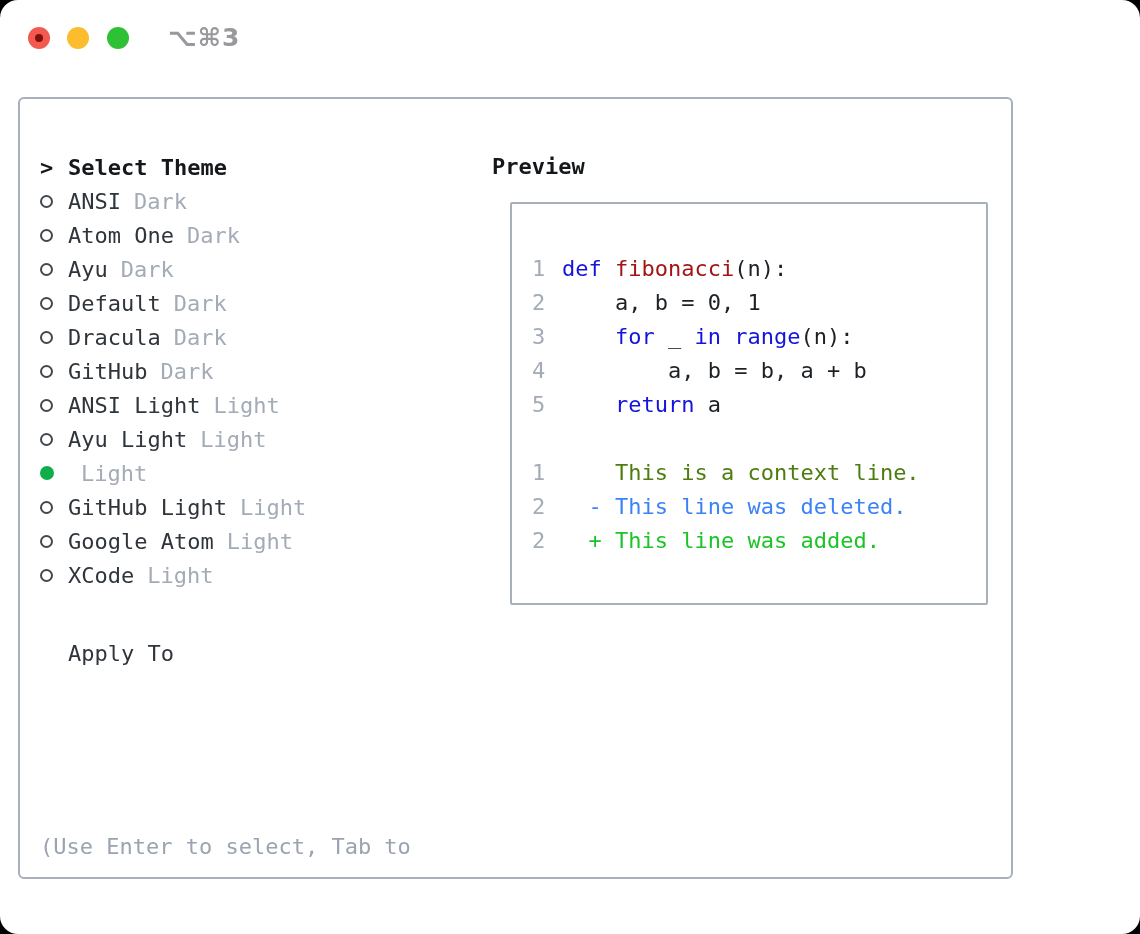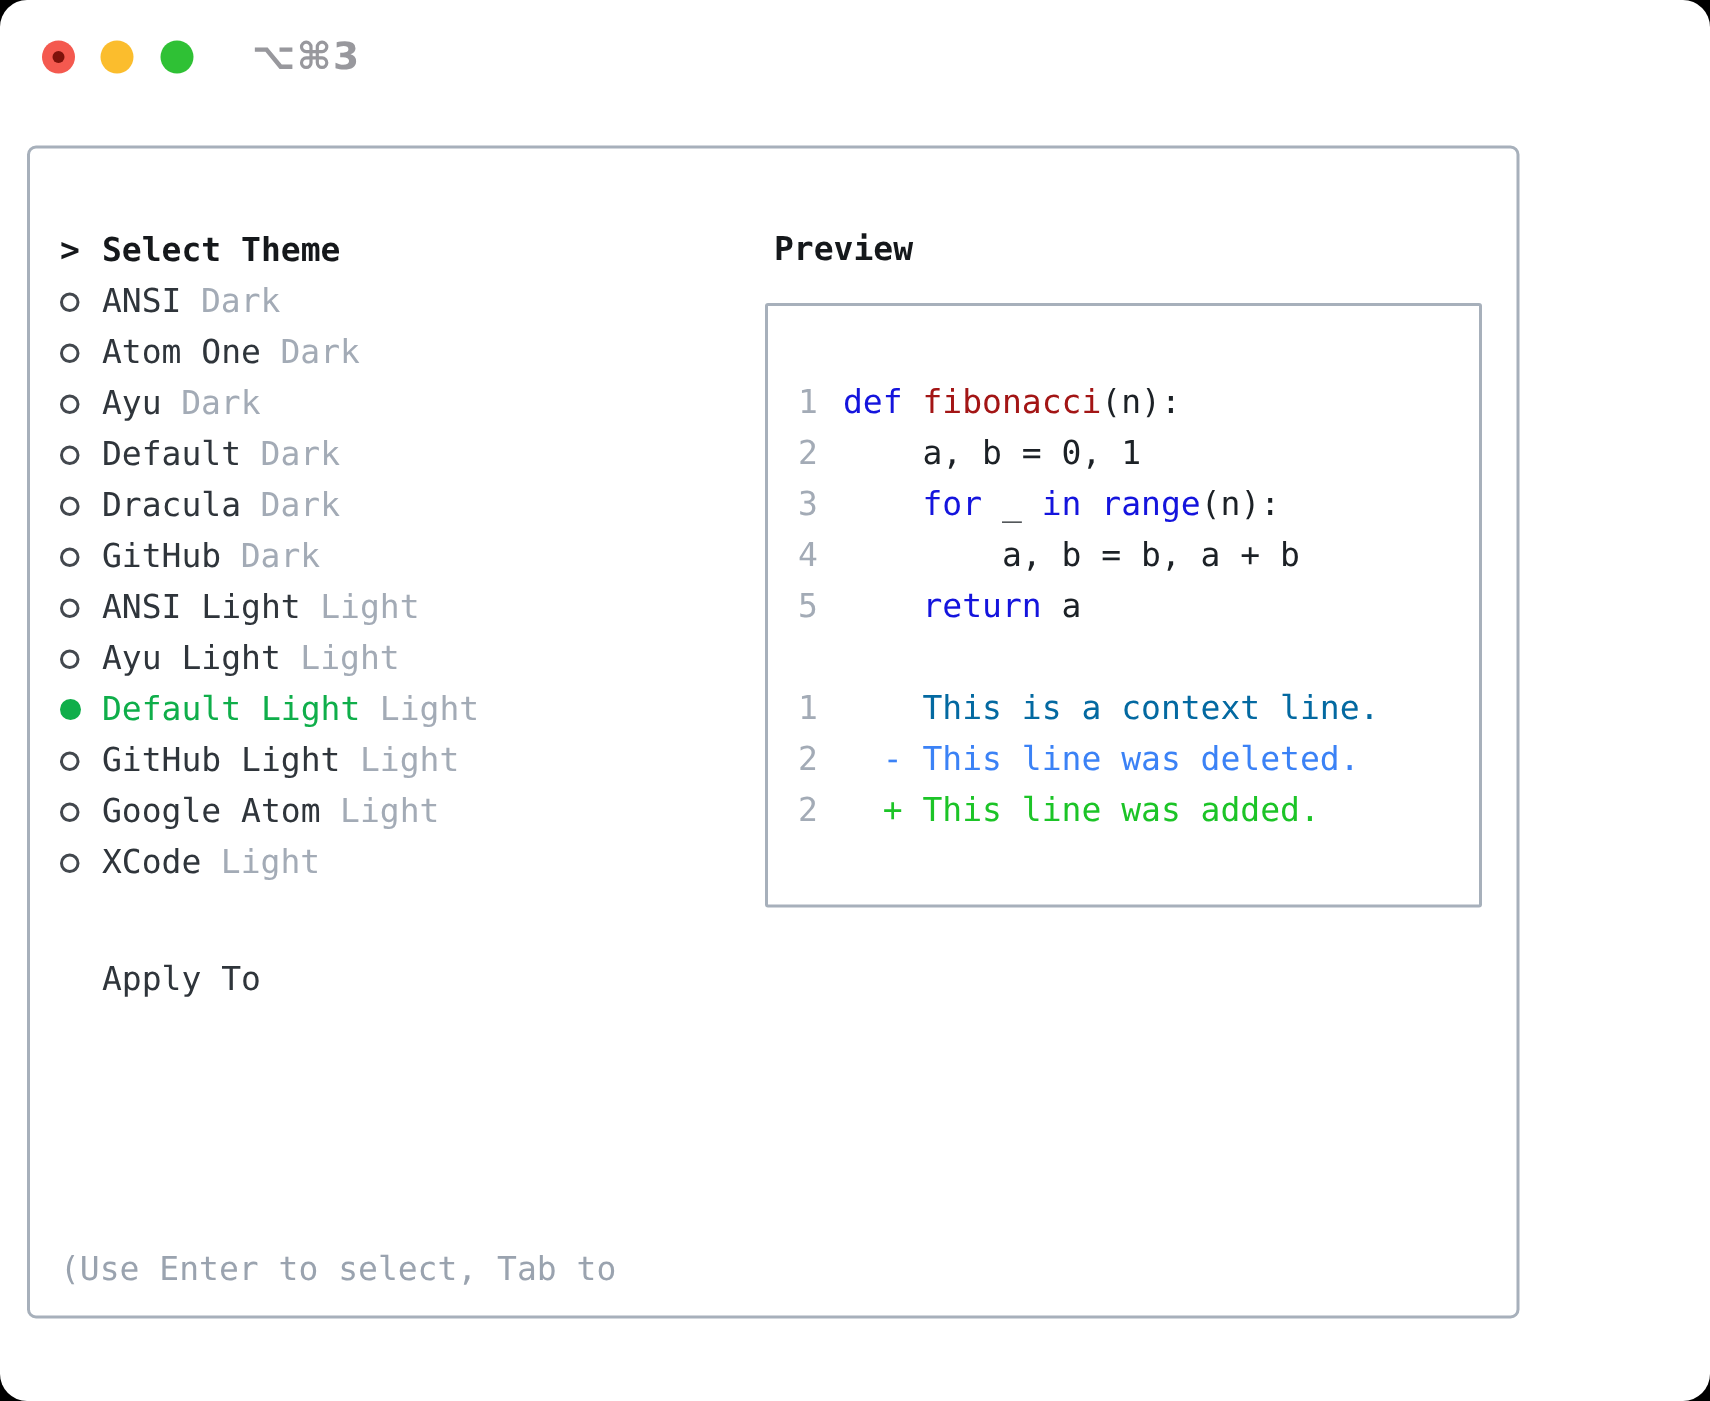--- a/index.html
+++ b/index.html
@@ -32,34 +32,34 @@
   .radio { width:13px; height:13px; border:2px solid #43484e; border-radius:50%; }
   .radio.sel { width:14px; height:14px; border:none; background:#0fae4a; }
   .t-name { white-space:pre; }
   .t-variant { margin-left:13px; color:#a3abb6; white-space:pre; }
   .row.selected .t-name { color:#0fae4a; }
   .opt-label { white-space:pre; }
   .opt.selected .opt-label { color:#0fae4a; }
   .theme-block { position:absolute; left:20px; top:51px; }
   .apply-block { position:absolute; left:20px; top:537px; }
   .hint-block  { position:absolute; left:20px; top:663px; font-size:22px; line-height:34px; color:#9aa3af; white-space:pre; }
-  .preview-label { position:absolute; left:496px; top:51px; height:34px; line-height:34px; font-size:22px; }
+  .preview-label { position:absolute; left:472px; top:51px; height:34px; line-height:34px; font-size:22px; }
   .preview-box {
     position:absolute; left:490px; top:103px; width:478px; height:403px;
     border:2px solid #a7b0bb; border-radius:2px; background:#fff;
     padding:48px 0 0 20px;
   }
   .code-line { display:flex; height:34px; line-height:34px; font-size:22px; }
   .ln { width:30px; flex:0 0 30px; color:#a3abb6; white-space:pre; }
   .code { white-space:pre; color:#1c2126; }
   .seg { white-space:pre; }
   .seg.plain   { color:#1c2126; }
   .seg.kw      { color:#1414dd; }
   .seg.fn      { color:#a31515; }
-  .seg.context { color:#0369a1;margin-top:32px; }
+  .seg.context { color:#4d7c0f;margin-top:32px; }
   .seg.deleted { color:#3b82f6; }
   .seg.added   { color:#1cc427; }
 </style>
 </head>
 <body>
 
 <div class="window">
 
   <div class="tl red">
     <div class="dot"></div>
@@ -129,21 +129,20 @@
             <span class="marker">
               <span class="radio"></span>
             </span>
             <span class="t-name">Ayu Light</span>
             <span class="t-variant">Light</span>
           </div>
           <div class="row selected">
             <span class="marker">
               <span class="radio sel"></span>
             </span>
-            <span class="t-name">Default Light</span>
             <span class="t-variant">Light</span>
           </div>
           <div class="row">
             <span class="marker">
               <span class="radio"></span>
             </span>
             <span class="t-name">GitHub Light</span>
             <span class="t-variant">Light</span>
           </div>
           <div class="row">

